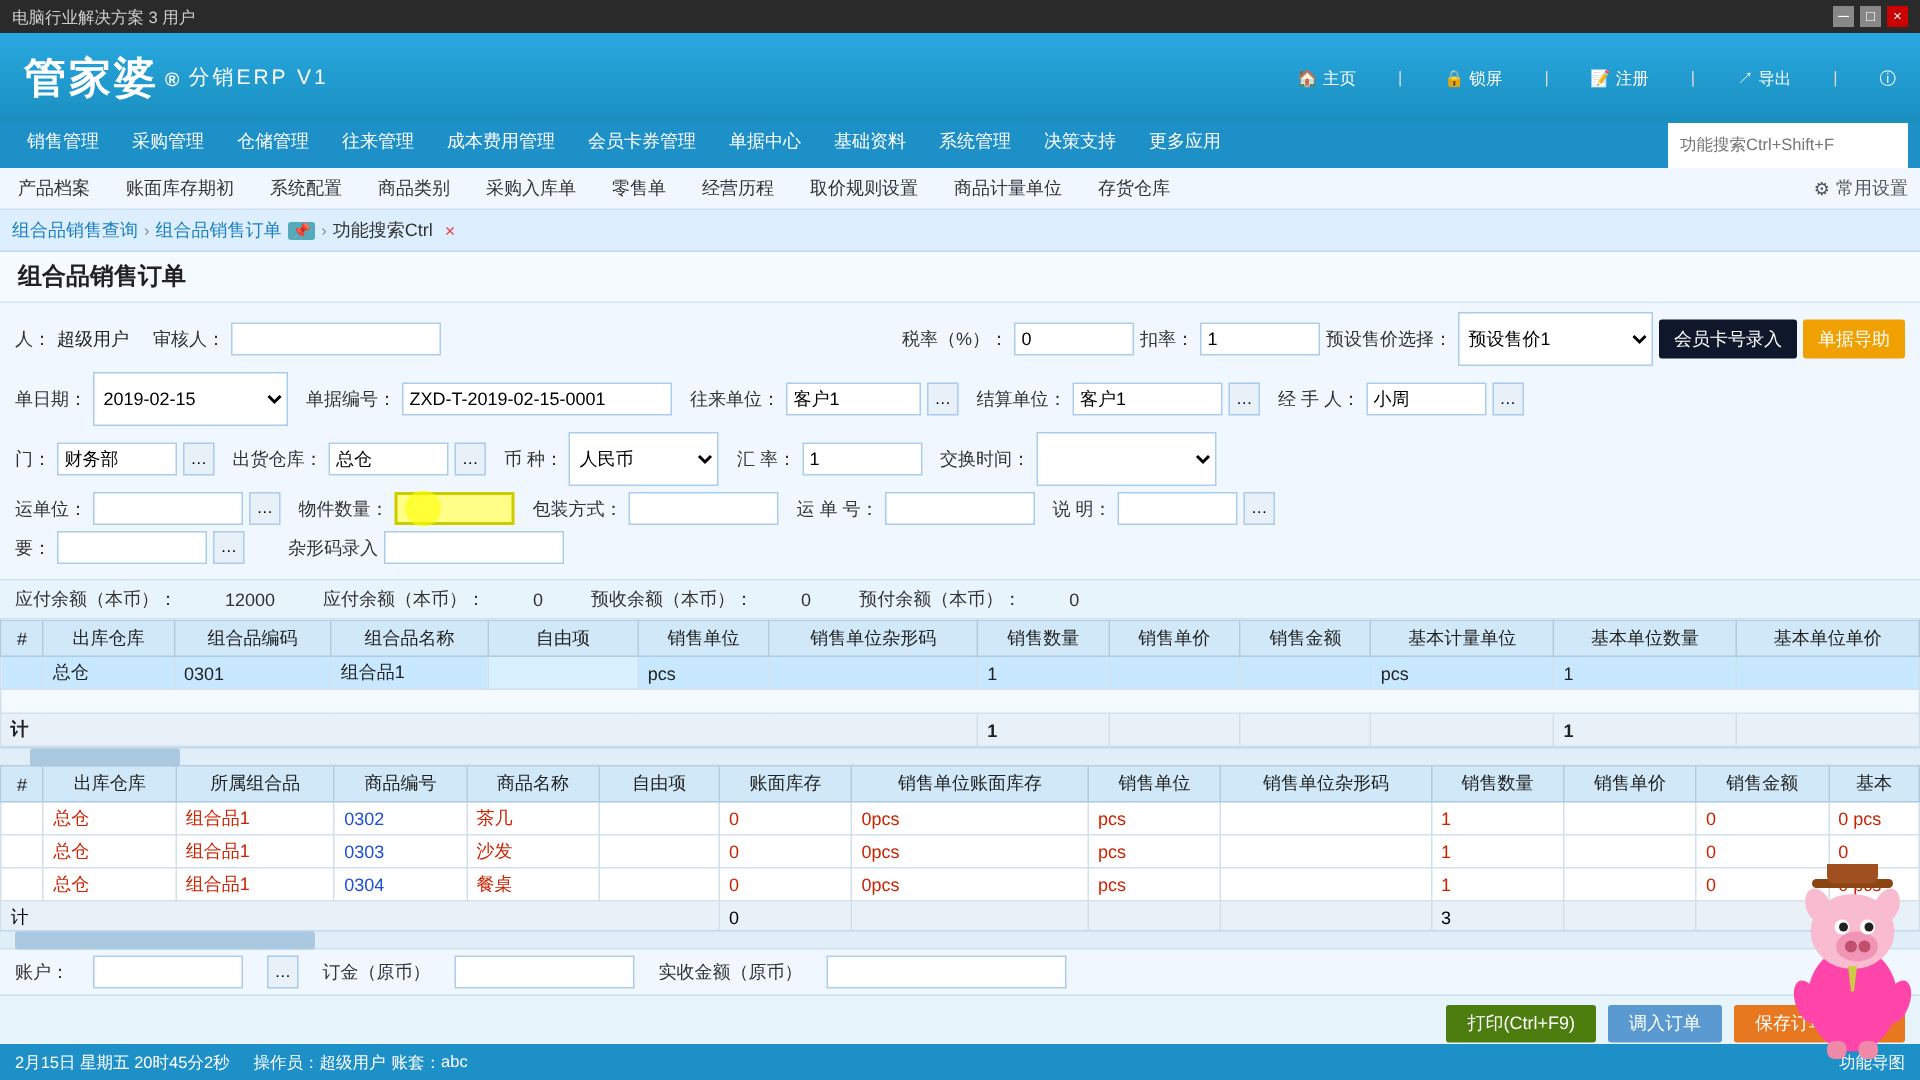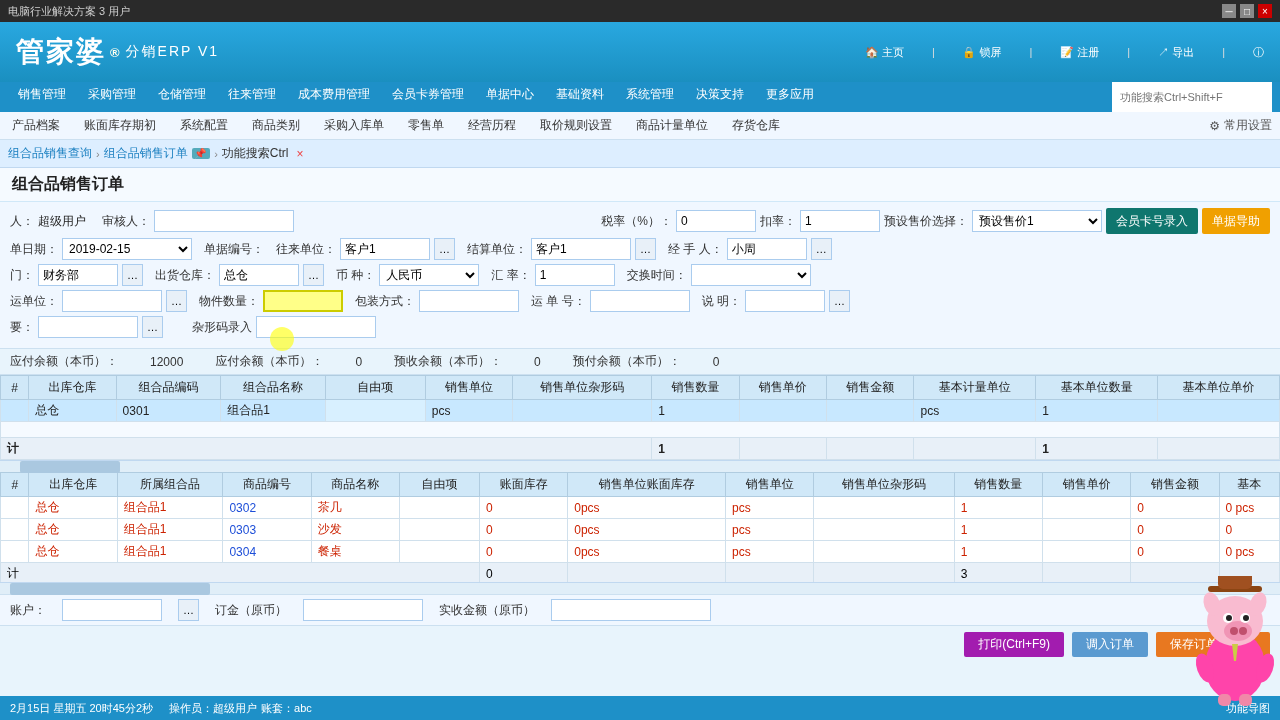--- a/index.html
+++ b/index.html
@@ -40,23 +40,23 @@
     .page-title-bar { background: #f5faff; padding: 6px 12px; border-bottom: 1px solid #d0e8f8; }
     .page-title { font-size: 16px; font-weight: bold; color: #222; }
 
     
     .form-area { background: #f0f7ff; padding: 6px 10px; border-bottom: 1px solid #cce0f0; }
     .form-row { display: flex; align-items: center; margin-bottom: 4px; gap: 4px; flex-wrap: wrap; }
     .form-label { color: #333; font-size: 12px; white-space: nowrap; min-width: fit-content; }
     .form-input { border: 1px solid #aaccee; background: #fff; padding: 2px 4px; font-size: 12px; height: 22px; min-width: 80px; }
     .form-input-med { width: 140px; }
     .form-input-sm { width: 80px; }
-    .form-select { border: 1px solid #aaccee; background: #fff; padding: 1px 2px; font-size: 12px; height: 22px; }
+    .form-select { border: 1px solid #aaccee; background: #fff; padding: 1px 2px; font-size: 12px; height: 36px; }
     .btn-dots { border: 1px solid #aaccee; background: #e8f0f8; padding: 1px 4px; font-size: 11px; cursor: pointer; height: 22px; }
-    .btn-vip { background: #0f766e; color: #fff; border: none; padding: 3px 10px; font-size: 12px; cursor: pointer; border-radius: 2px; height: 26px; }
+    .btn-vip { background: #0f172a; color: #fff; border: none; padding: 3px 10px; font-size: 12px; cursor: pointer; border-radius: 2px; height: 26px; }
     .btn-help { background: #f0a000; color: #fff; border: none; padding: 3px 10px; font-size: 12px; cursor: pointer; border-radius: 2px; height: 26px; }
 
     
     .summary-row { background: #e8f4fc; padding: 4px 10px; display: flex; align-items: center; gap: 32px; border-bottom: 1px solid #cce0f0; font-size: 12px; color: #333; }
 
     
     .table-container { background: #fff; overflow: auto; }
     .data-table { width: 100%; border-collapse: collapse; font-size: 12px; }
     .data-table th { background: #d0e8f8; border: 1px solid #b0cce0; padding: 3px 6px; text-align: center; white-space: nowrap; font-weight: normal; color: #222; }
     .data-table td { border: 1px solid #d0e0ec; padding: 2px 6px; white-space: nowrap; color: #222; }
@@ -75,21 +75,21 @@
 
     
     .scroll-bar-h { height: 12px; background: #e0eef8; border-top: 1px solid #c0d8f0; position: relative; }
     .scroll-thumb { height: 12px; background: #aac8e0; width: 100px; position: absolute; left: 20px; border-radius: 2px; }
 
     
     .footer-order { background: #f0f7ff; padding: 4px 10px; display: flex; align-items: center; gap: 16px; border-top: 1px solid #cce0f0; }
 
     
     .action-btns { background: #e8f4fc; padding: 6px 10px; display: flex; justify-content: flex-end; gap: 8px; border-top: 1px solid #cce0f0; }
-    .btn-print { background: #a21caf; color: #fff; border: none; padding: 4px 14px; font-size: 12px; cursor: pointer; border-radius: 2px; }
+    .btn-print { background: #4d7c0f; color: #fff; border: none; padding: 4px 14px; font-size: 12px; cursor: pointer; border-radius: 2px; }
     .btn-import { background: #5a9ad0; color: #fff; border: none; padding: 4px 14px; font-size: 12px; cursor: pointer; border-radius: 2px; }
     .btn-save { background: #e87820; color: #fff; border: none; padding: 4px 14px; font-size: 12px; cursor: pointer; border-radius: 2px; }
 
     
     .status-bar { background: #1e90c8; height: 24px; display: flex; align-items: center; padding: 0 10px; color: #fff; font-size: 11px; position: absolute; bottom: 0; left: 0; right: 0; }
     .status-right { margin-left: auto; }
 
     
     .mascot { position: absolute; right: 0; bottom: 24px; width: 90px; height: 120px; pointer-events: none; }
 
@@ -191,20 +191,21 @@
     <button class="btn-vip">会员卡号录入</button>
     <button class="btn-help">单据导助</button>
   </div>
 
   <div class="form-row">
     <span class="form-label">单日期：</span>
     <select class="form-select" style="width:130px;">
       <option>2019-02-15</option>
     </select>
     <span class="form-label" style="margin-left:8px;">单据编号：</span>
+    <input class="form-input" style="width: 180px;" value="ZXD-T-2019-02-15-0001">
     <span class="form-label" style="margin-left:8px;">往来单位：</span>
     <input class="form-input" style="width: 90px;" value="客户1">
     <button class="btn-dots">…</button>
     <span class="form-label" style="margin-left:8px;">结算单位：</span>
     <input class="form-input" style="width: 100px;" value="客户1">
     <button class="btn-dots">…</button>
     <span class="form-label" style="margin-left:8px;">经 手 人：</span>
     <input class="form-input" style="width: 80px;" value="小周">
     <button class="btn-dots">…</button>
   </div>

